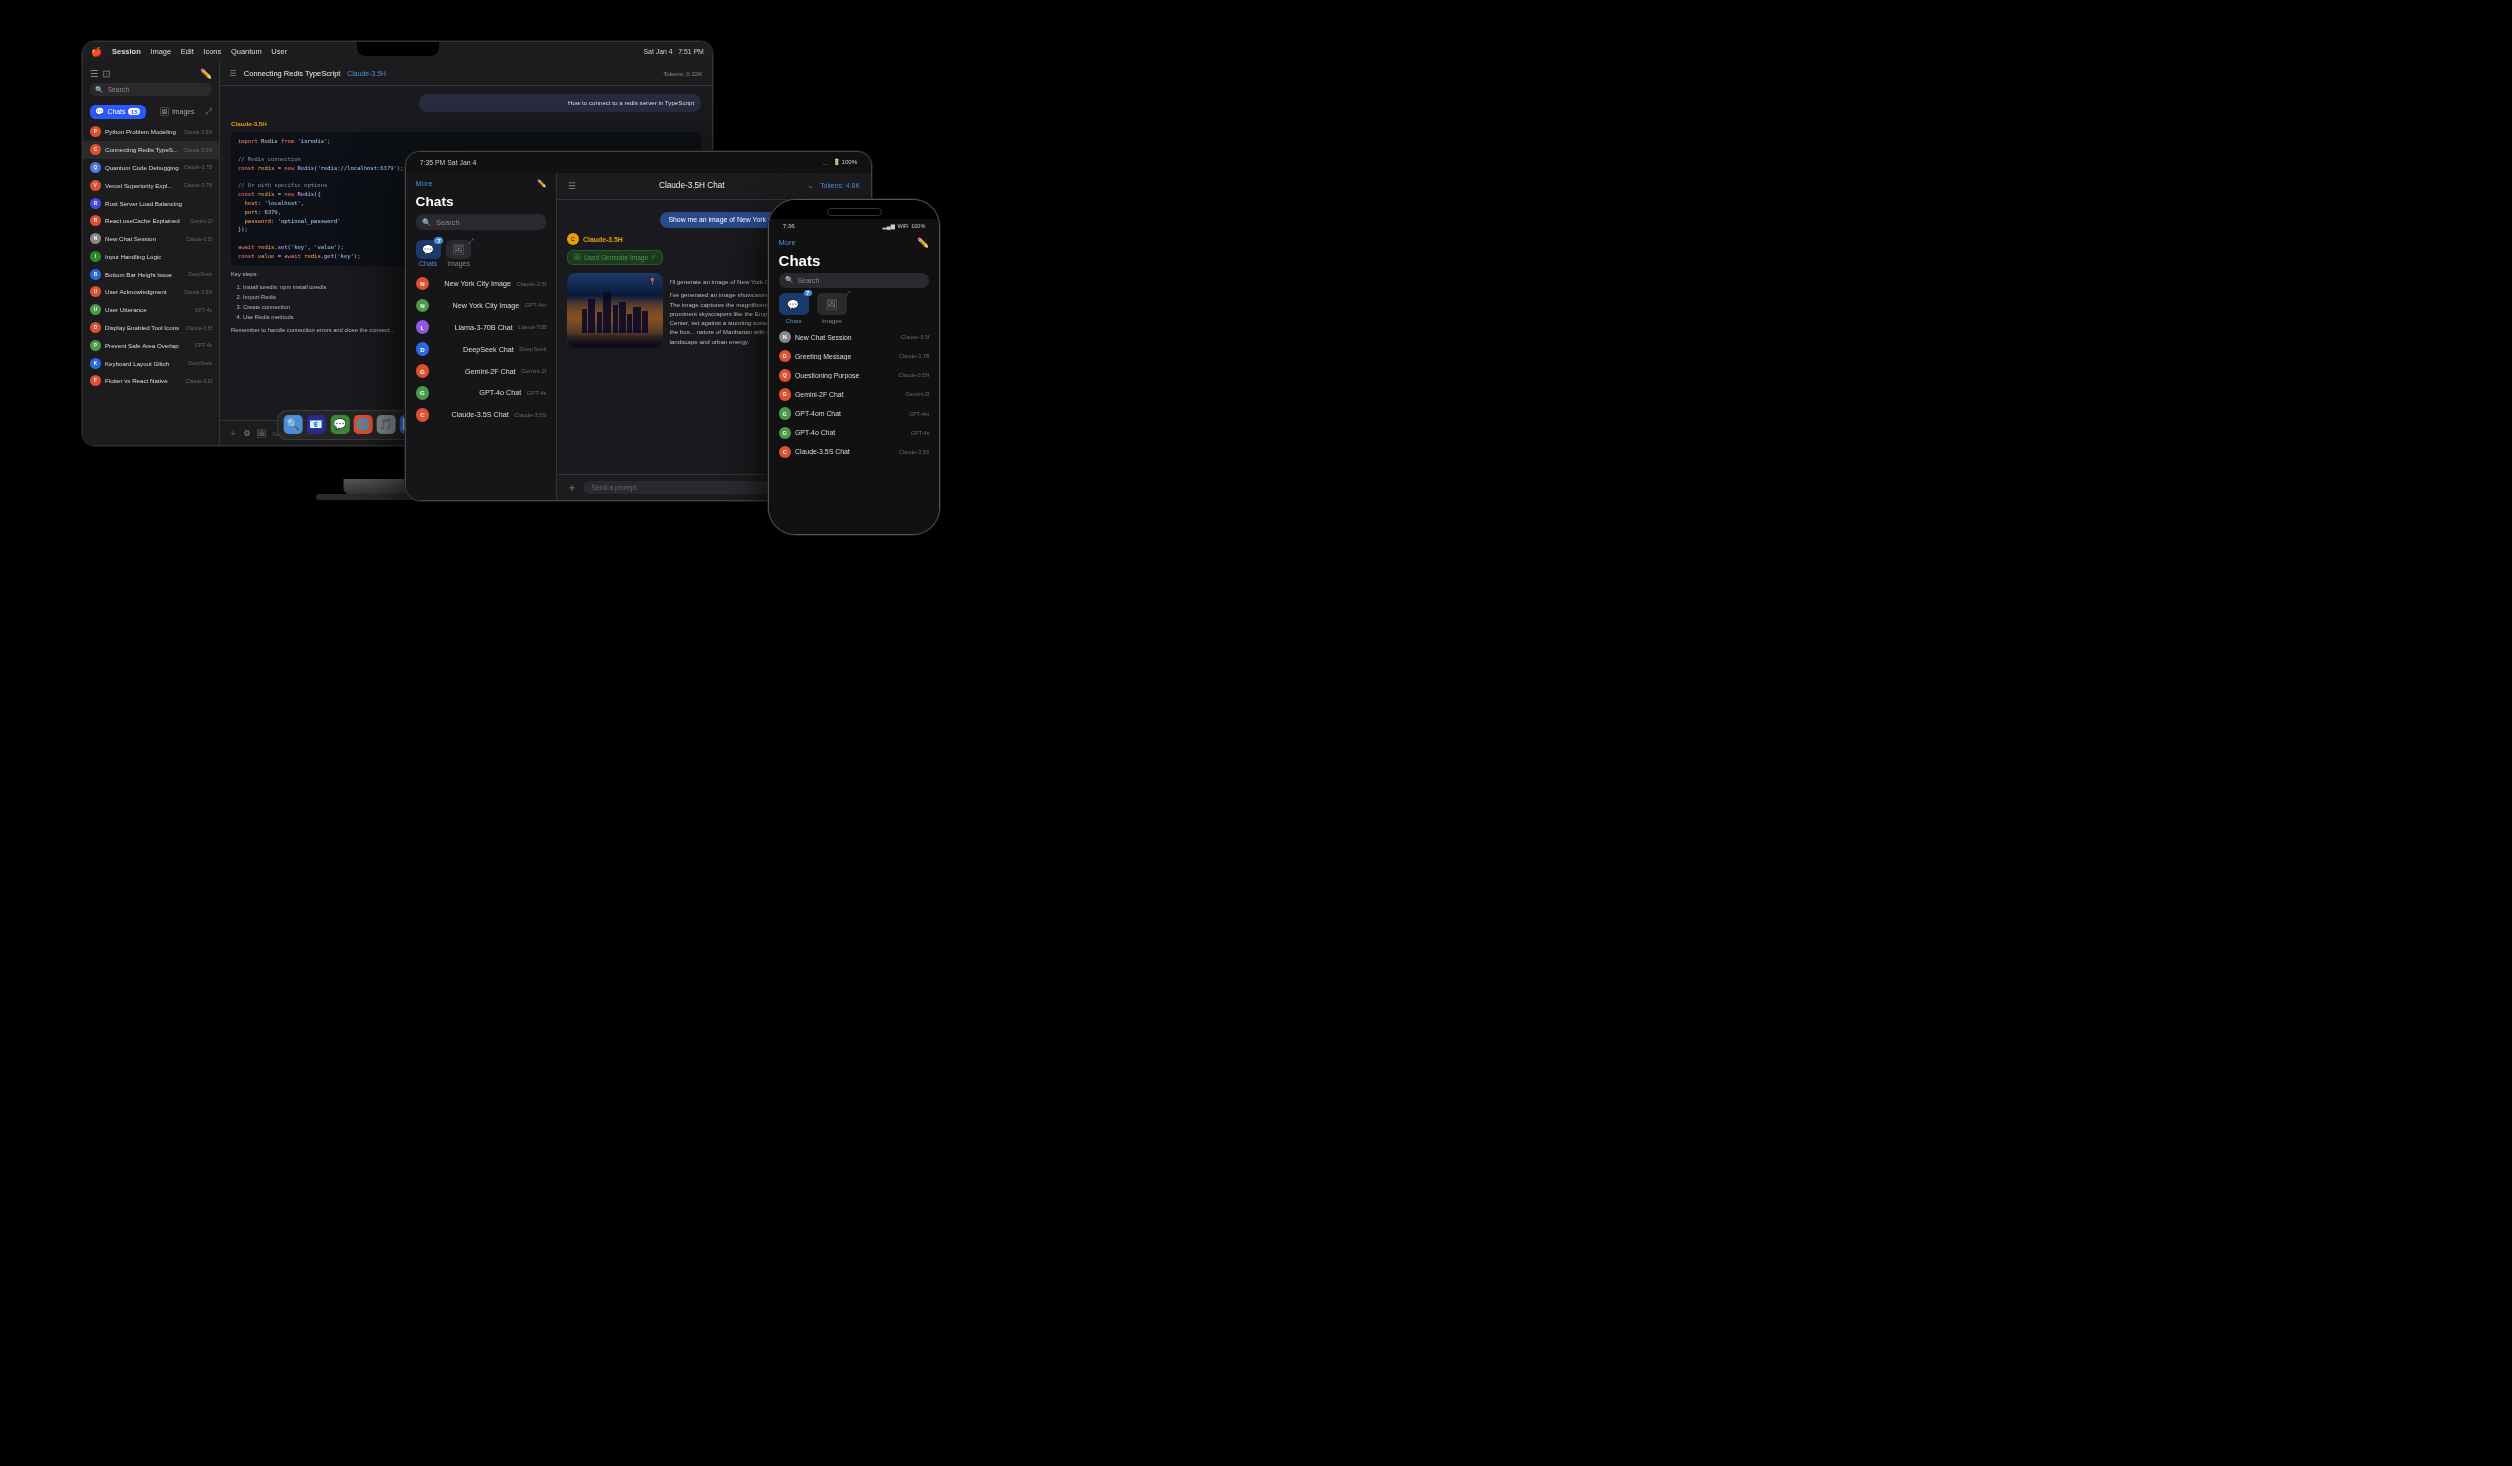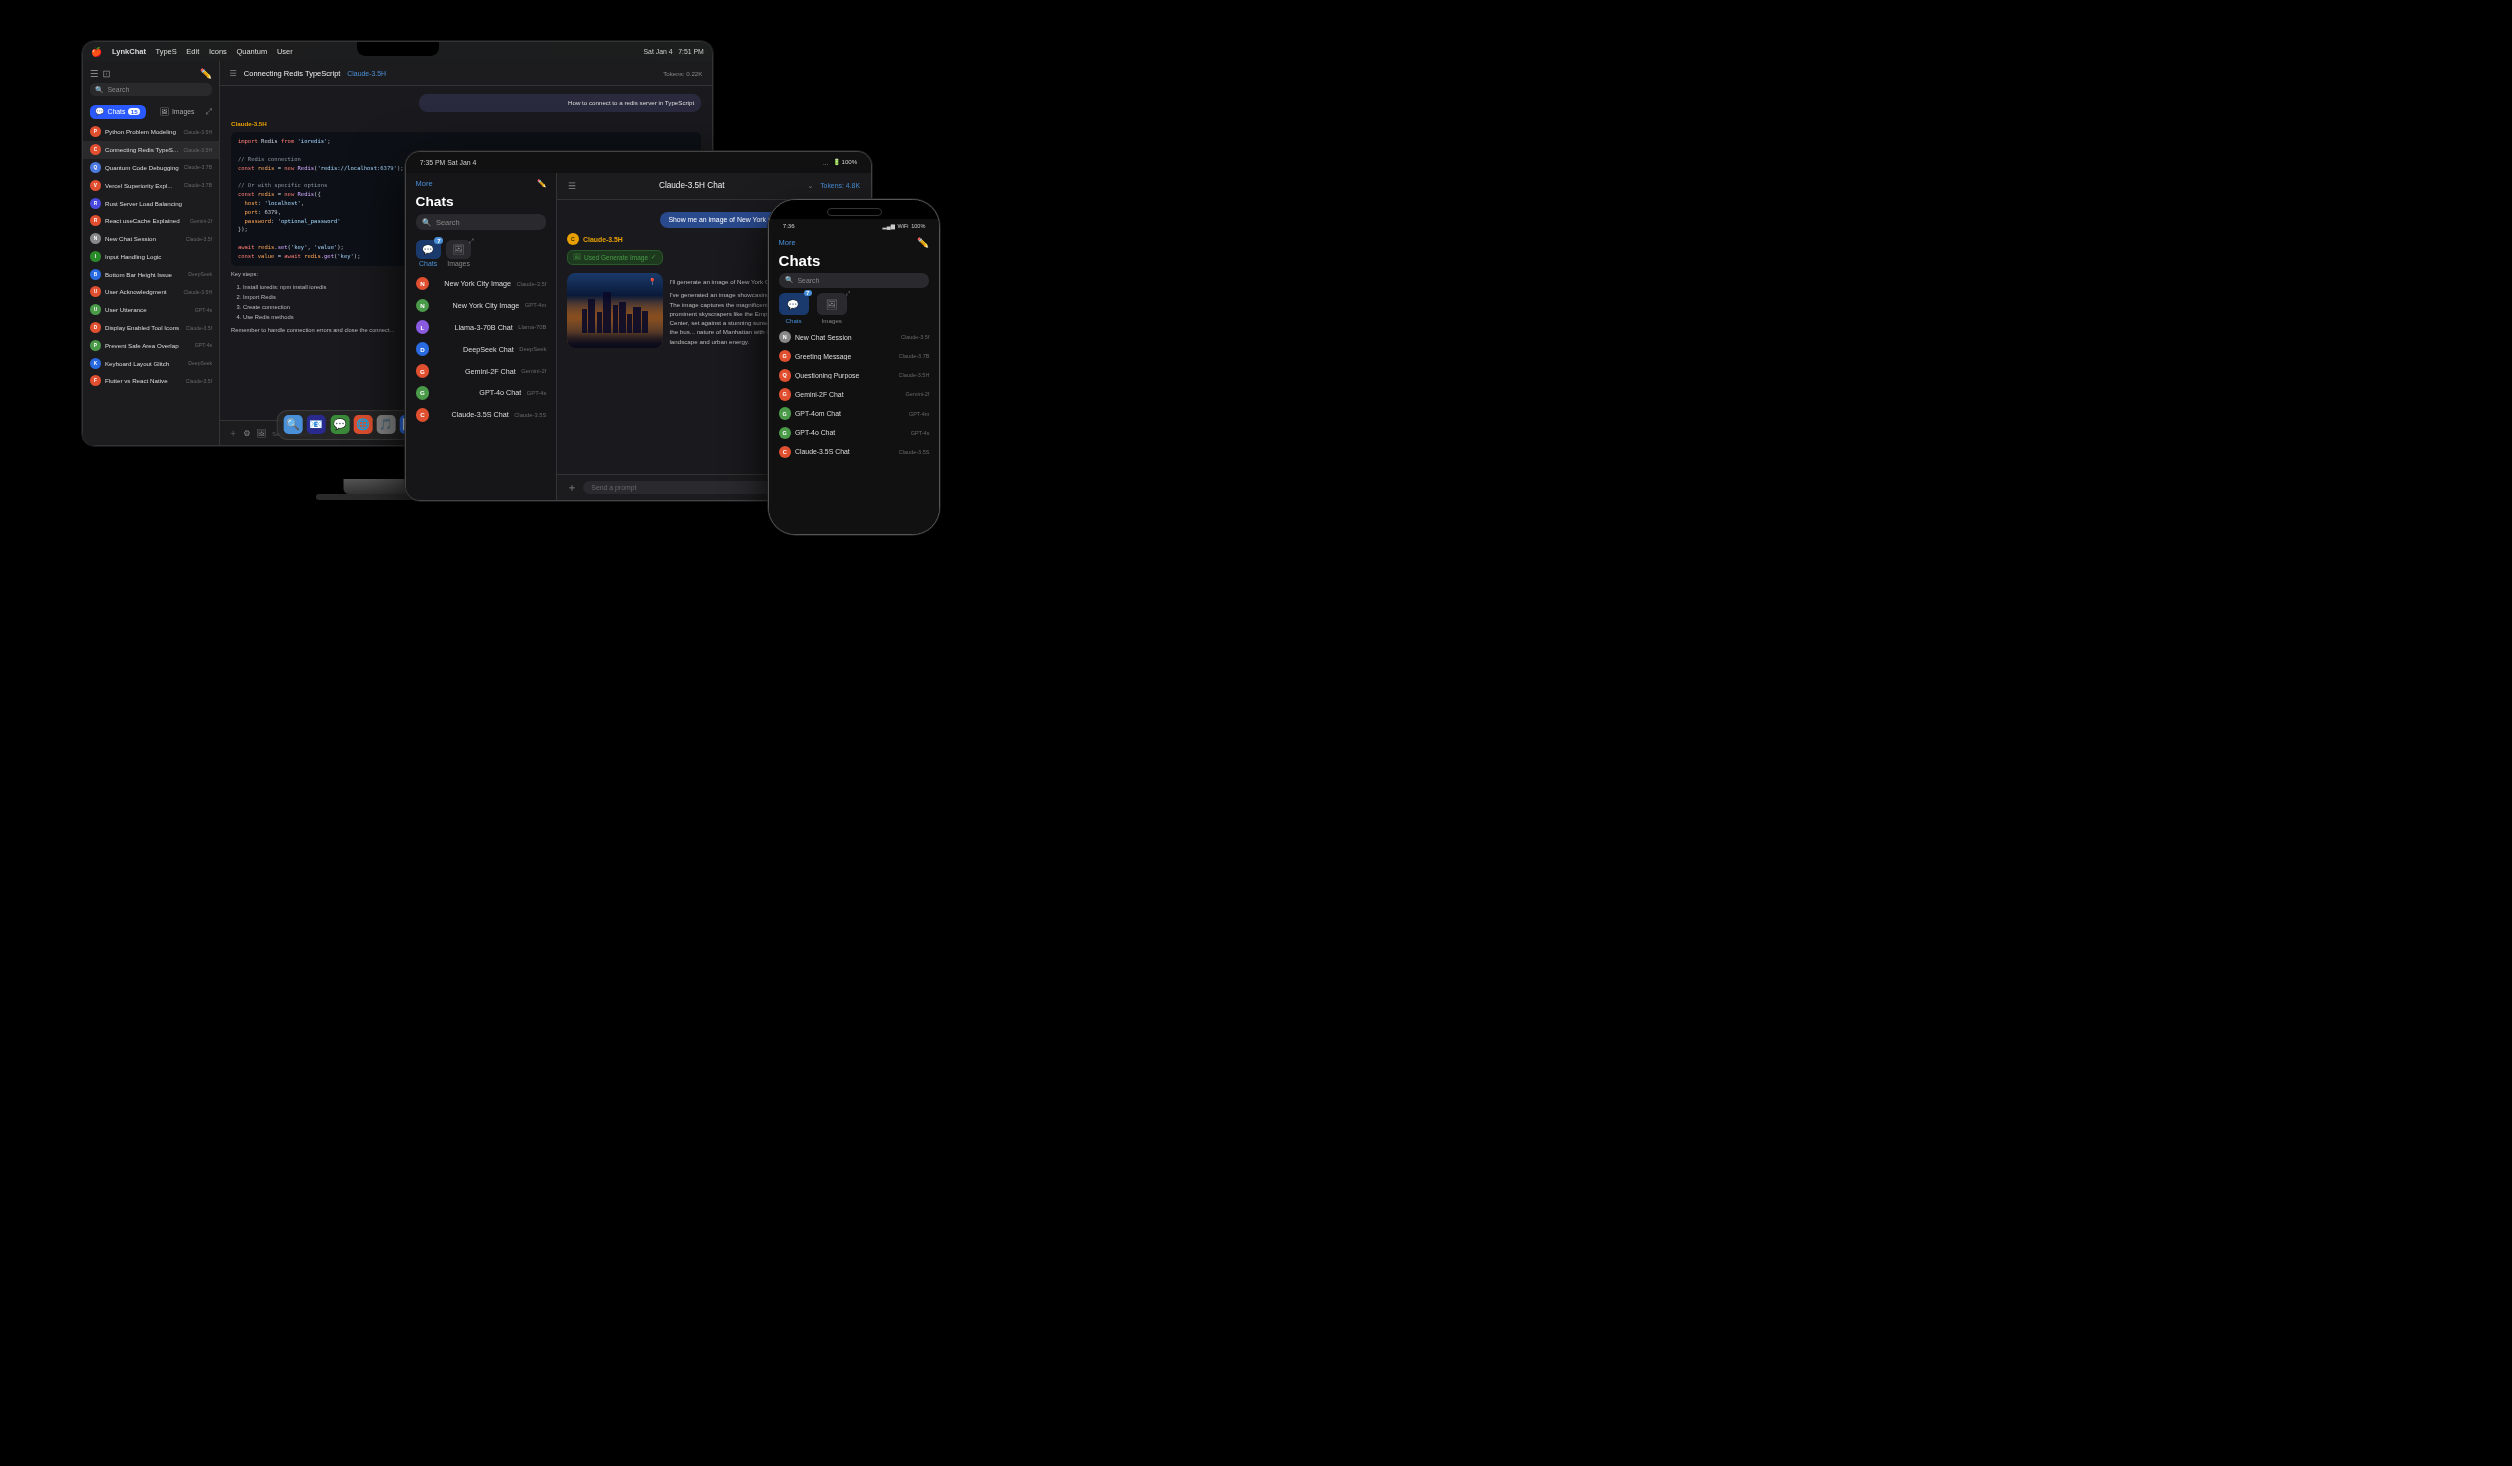--- a/index.html
+++ b/index.html
@@ -613,23 +613,23 @@
 <body>
 
 <div class="bg-glow-teal"></div>
 <div class="bg-glow-blue"></div>
 
 <div class="laptop">
   <div class="laptop-screen">
 
     <div class="laptop-menubar">
       <span style="font-size:9px;">🍎</span>
-      <span style="font-weight:600;">LynkChat</span>
+      <span style="font-weight:600;">Session</span>
       <div class="laptop-menubar-items">
-        <span>TypeS</span>
+        <span>Image</span>
         <span>Edit</span>
         <span>Icons</span>
         <span>Quantum</span>
         <span>User</span>
       </div>
       <div class="laptop-menubar-right">
         <span>Sat Jan 4</span>
         <span>7:51 PM</span>
       </div>
     </div>

